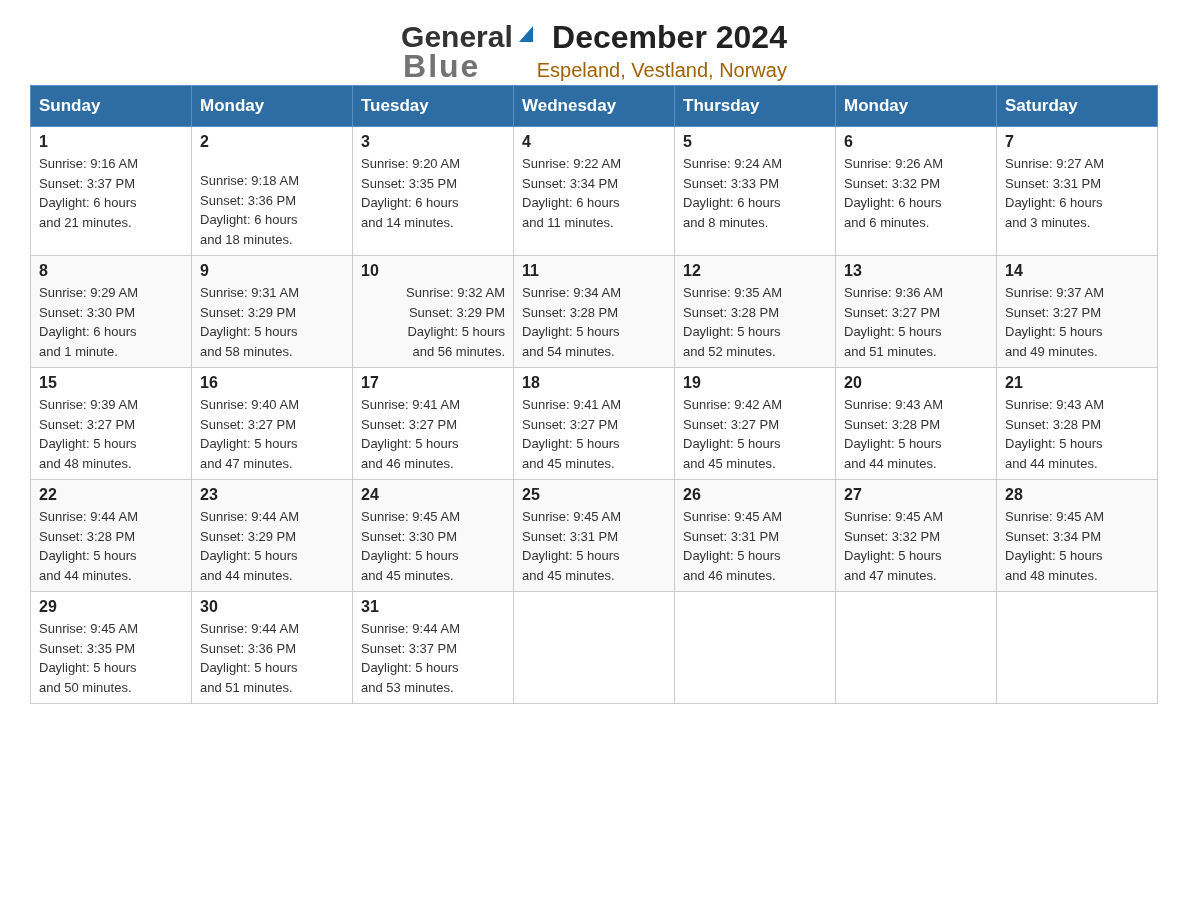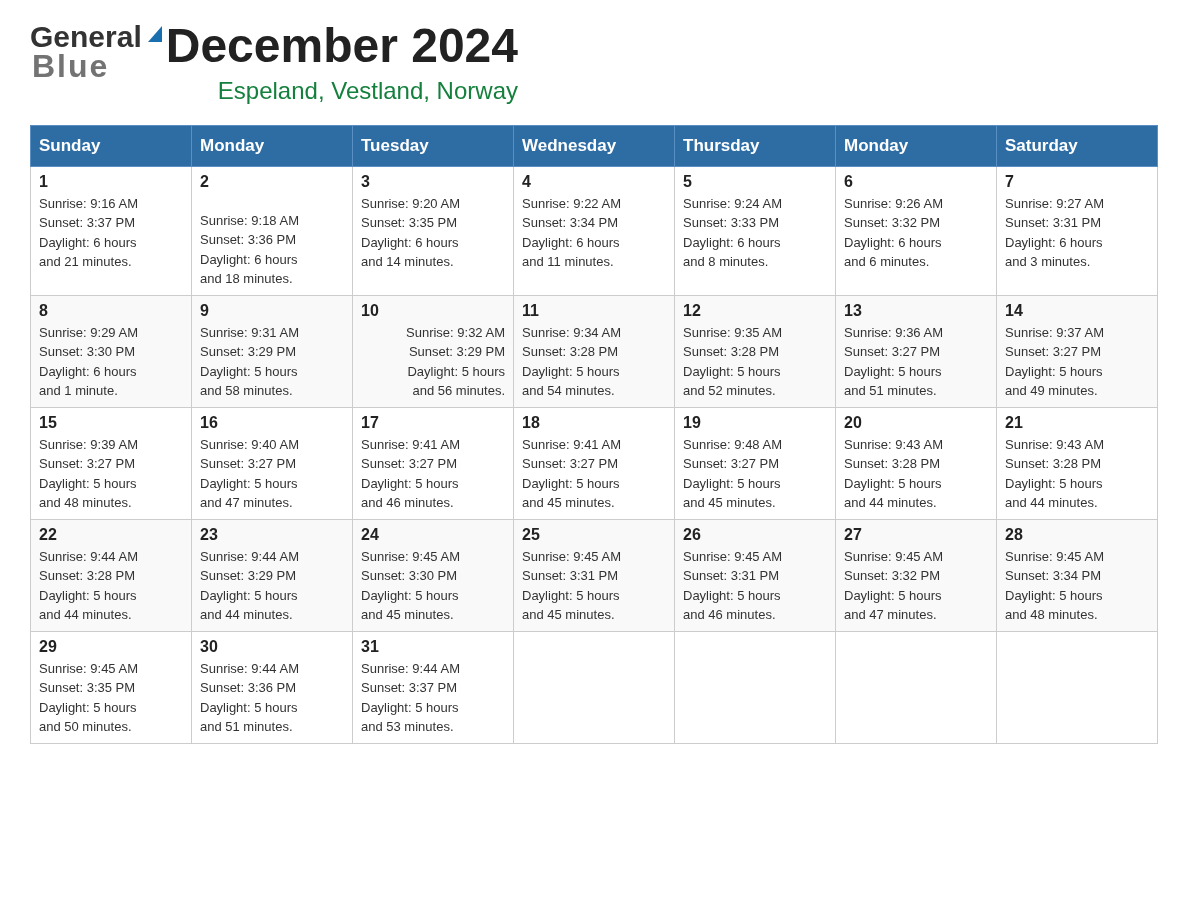--- a/index.html
+++ b/index.html
@@ -5,42 +5,41 @@
     * { margin: 0; padding: 0; box-sizing: border-box; }
     body {
       font-family: Arial, sans-serif;
       background: #fff;
       width: 1188px;
       min-height: 918px;
       padding: 20px 30px;
     }
     .header {
       display: flex;
-      justify-content: flex-start;
+      justify-content: center;
       align-items: flex-start;
-      margin-bottom: 20px;
     }
     .logo {
       display: flex;
       flex-direction: column;
       align-items: flex-start;
     }
     .title-block {
       text-align: right;
     }
     .title-block h1 {
-      font-size: 48px;
+      font-size: 32px;
       font-weight: bold;
       color: #222;
       line-height: 1.1;
     }
     .title-block h2 {
-      font-size: 24px;
+      font-size: 20px;
       font-weight: normal;
-      color: #15803d;
+      color: #a16207;
       margin-top: 4px;
     }
     .calendar {
       width: 100%;
       border-collapse: collapse;
       border: 1px solid #888;
     }
     .calendar th {
       background-color: #2e6da4;
       color: #fff;
@@ -239,21 +238,21 @@
         </td>
         <td>
           <span class="day-num">18</span>
           <div class="day-info" style="white-space: pre-line;">Sunrise: 9:41 AM
 Sunset: 3:27 PM
 Daylight: 5 hours
 and 45 minutes.</div>
         </td>
         <td>
           <span class="day-num">19</span>
-          <div class="day-info" style="white-space: pre-line;">Sunrise: 9:48 AM
+          <div class="day-info" style="white-space: pre-line;">Sunrise: 9:42 AM
 Sunset: 3:27 PM
 Daylight: 5 hours
 and 45 minutes.</div>
         </td>
         <td>
           <span class="day-num">20</span>
           <div class="day-info" style="white-space: pre-line;">Sunrise: 9:43 AM
 Sunset: 3:28 PM
 Daylight: 5 hours
 and 44 minutes.</div>

